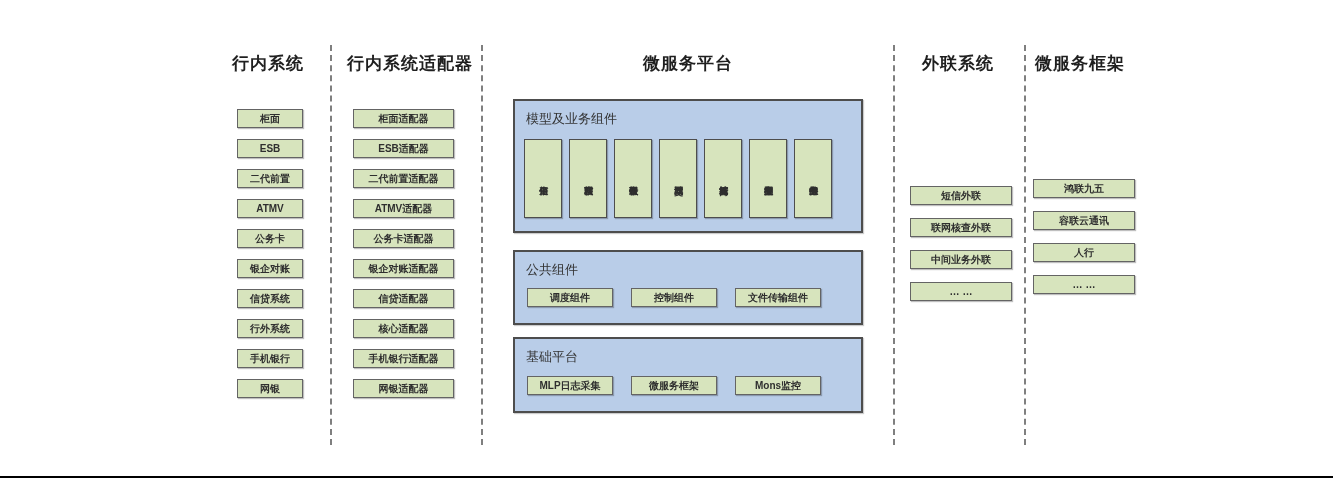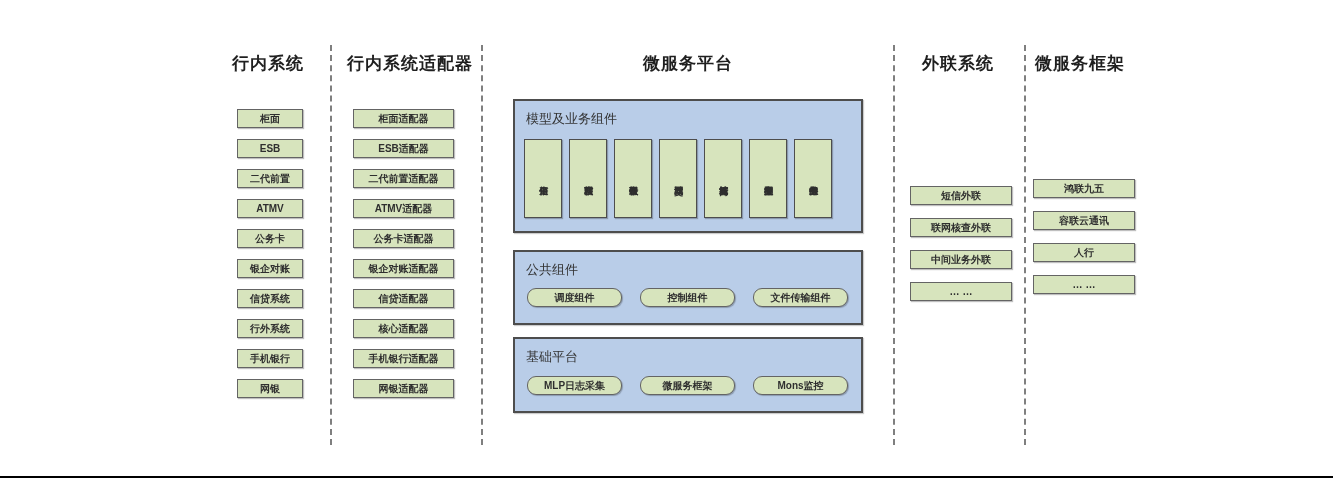--- a/index.html
+++ b/index.html
@@ -104,21 +104,21 @@
     line-height: 1.05;
   }
 
   
   .hrow {
     position: absolute;
     left: 12px;
     display: flex;
     gap: 18px;
   }
-  .hrow .gbox { width: 95px; height: 19px; border-radius: 9px; }
+  .hrow .gbox { width: 86px; height: 19px; }
 
   
   .bottomline {
     position: absolute;
     left: 0;
     top: 476px;
     width: 1333px;
     height: 2px;
     background: #000000;
   }

